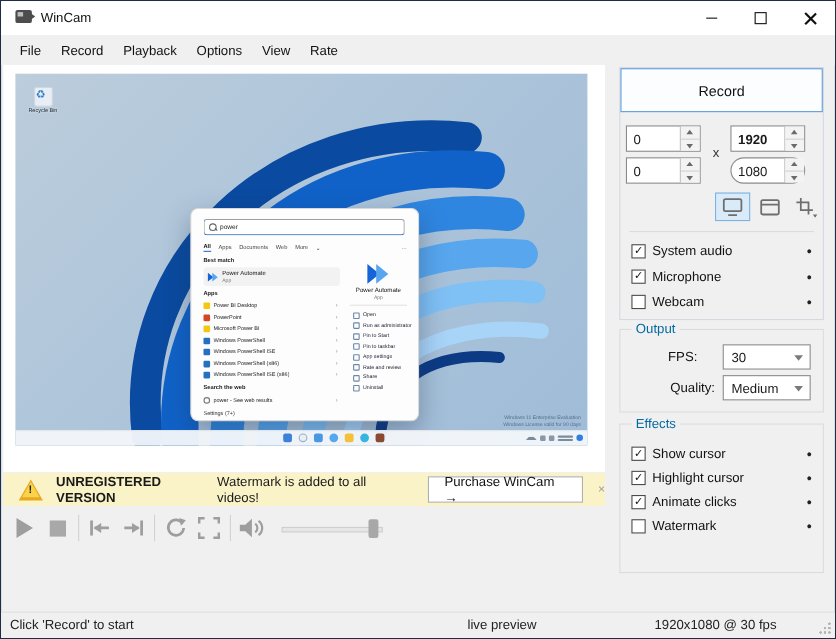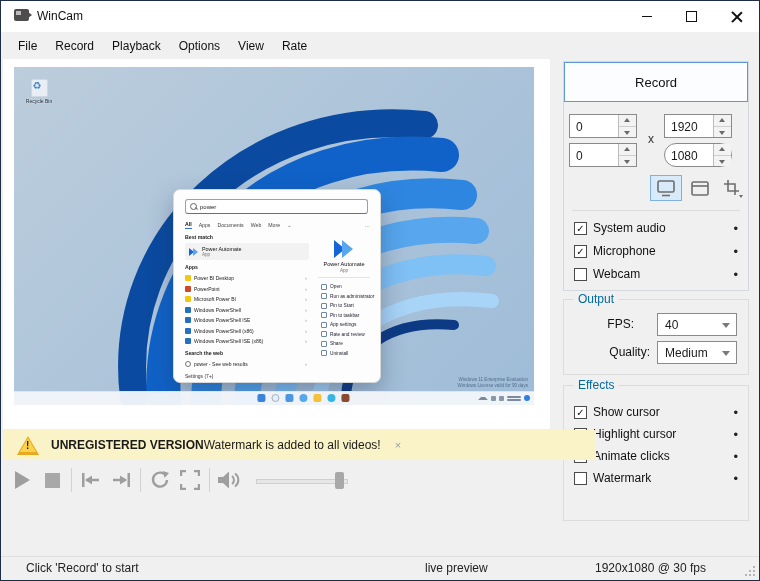--- a/index.html
+++ b/index.html
@@ -98,21 +98,21 @@
       font:bold 10px/11px "DejaVu Sans",sans-serif;text-align:center;color:#101010;flex:0 0 auto;}
   .cbl{margin-left:6px;font-size:12px;color:#111;}
   .dot{position:absolute;right:2px;top:1px;font-size:13px;color:#222;}
   .gbox{border:1px solid #dcdcdc;box-sizing:border-box;}
   .gbox .cap{position:absolute;left:10px;top:-8px;background:#f0f0f0;padding:0 4px;font-size:12px;color:#0369a1;}
   .frow-lbl{font-size:12px;color:#111;text-align:right;}
   .combo{background:#fff;border:1px solid #8a8a8a;height:23px;box-sizing:border-box;}
   .combo .cv{position:absolute;left:7px;top:4px;font-size:12px;}
   .combo .ar{position:absolute;right:6px;top:9px;border-left:4px solid transparent;border-right:4px solid transparent;border-top:5px solid #7a7a7a;}
   
-  .warn{left:2px;top:429px;width:593px;height:30px;background:#fbf3c8;display:flex;align-items:center;}
+  .warn{left:2px;top:429px;width:547px;height:30px;background:#fbf3c8;display:flex;align-items:center;}
   .tri{position:relative;width:0;height:0;margin-left:14px;border-left:11px solid transparent;border-right:11px solid transparent;border-bottom:19px solid #e8a820;flex:0 0 auto;}
   .tri:before{content:"";position:absolute;left:-8px;top:2.5px;border-left:8px solid transparent;border-right:8px solid transparent;border-bottom:14px solid #fbd34a;}
   .tri:after{content:"!";position:absolute;left:-2px;top:4px;font:bold 10px/12px "Liberation Sans",sans-serif;color:#222;}
   .warn .t1{margin-left:12px;font-size:12px;font-weight:bold;color:#1a1a1a;}
   .warn .t2{font-size:12px;color:#1a1a1a;}
   .purch{margin-left:22px;height:22px;padding:0 14px;background:#fff;border:1px solid #b0b0b0;font-size:12px;color:#111;display:flex;align-items:center;cursor:pointer;}
   .warnclose{margin-left:14px;color:#a0a0a0;font-size:11px;cursor:pointer;}
   
   .transport{left:2px;top:460px;width:547px;height:38px;background:#f0f0f0;display:flex;align-items:center;}
   .tico{width:30px;height:26px;display:flex;align-items:center;justify-content:center;cursor:pointer;}
@@ -322,21 +322,21 @@
   <div class="abs group1">
     <div class="abs recbtn">Record</div>
 
     <div class="abs num" style="left:5px;top:52px;width:68px;">
       <span class="v">0</span>
       <span class="spin">
           <b class="up"></b>
           <b class="dn"></b>
         </span>
     </div>
-    <div class="abs num" style="left:100px;top:52px;width:68px;">
+    <div class="abs num" style="left:100px;top:52px;width:68px;font-weight:bold;">
       <span class="v">1920</span>
       <span class="spin">
           <b class="up"></b>
           <b class="dn"></b>
         </span>
     </div>
     <span class="abs times" style="left:84px;top:70px;">x</span>
     <div class="abs num" style="left:5px;top:81px;width:68px;">
       <span class="v">0</span>
       <span class="spin">
@@ -390,21 +390,21 @@
       <span class="cb"></span>
       <span class="cbl">Webcam</span>
       <span class="dot">•</span>
     </div>
   </div>
 
   <div class="abs gbox" style="left:562px;top:298px;width:186px;height:76px;">
     <span class="cap">Output</span>
     <span class="abs frow-lbl" style="left:4px;top:17px;width:66px;">FPS:</span>
     <div class="abs combo" style="left:93px;top:13px;width:80px;">
-      <span class="cv">40</span>
+      <span class="cv">30</span>
       <span class="ar"></span>
     </div>
     <span class="abs frow-lbl" style="left:20px;top:45px;width:66px;">Quality:</span>
     <div class="abs combo" style="left:93px;top:41px;width:80px;">
       <span class="cv">Medium</span>
       <span class="ar"></span>
     </div>
   </div>
 
   <div class="abs gbox" style="left:562px;top:384px;width:186px;height:136px;">
@@ -428,20 +428,21 @@
       <span class="cb"></span>
       <span class="cbl">Watermark</span>
       <span class="dot">•</span>
     </div>
   </div>
 
   <div class="abs warn">
     <span class="tri"></span>
     <span class="t1">UNREGISTERED VERSION</span>
     <span class="t2">Watermark is added to all videos!</span>
+    <span class="purch">Purchase WinCam →</span>
     <span class="warnclose">×</span>
   </div>
 
   <div class="abs transport">
     <span class="tico" style="margin-left:4px;">
       <svg width="18" height="20" viewBox="0 0 18 20">
           <polygon points="2,1 17,10 2,19" fill="#9e9e9e"></polygon>
         </svg>
     </span>
     <span class="tico">
@@ -487,19 +488,19 @@
           <path d="M18,3.5 A8,8 0 0 1 18,16.5" fill="none" stroke="#9e9e9e" stroke-width="2"></path>
         </svg>
     </span>
     <span class="slider">
       <span class="trk"></span>
       <span class="thm" style="left:86%;"></span>
     </span>
   </div>
 
   <div class="abs statusbar">
-    <span class="abs" style="left:25px;top:4px;">Click 'Record' to start</span>
+    <span class="abs" style="left:8px;top:4px;">Click 'Record' to start</span>
     <span class="abs" style="left:424px;top:4px;">live preview</span>
     <span class="abs" style="left:594px;top:4px;">1920x1080 @ 30 fps</span>
     <span class="grip"></span>
   </div>
 
 </div>
 
 </body></html>

